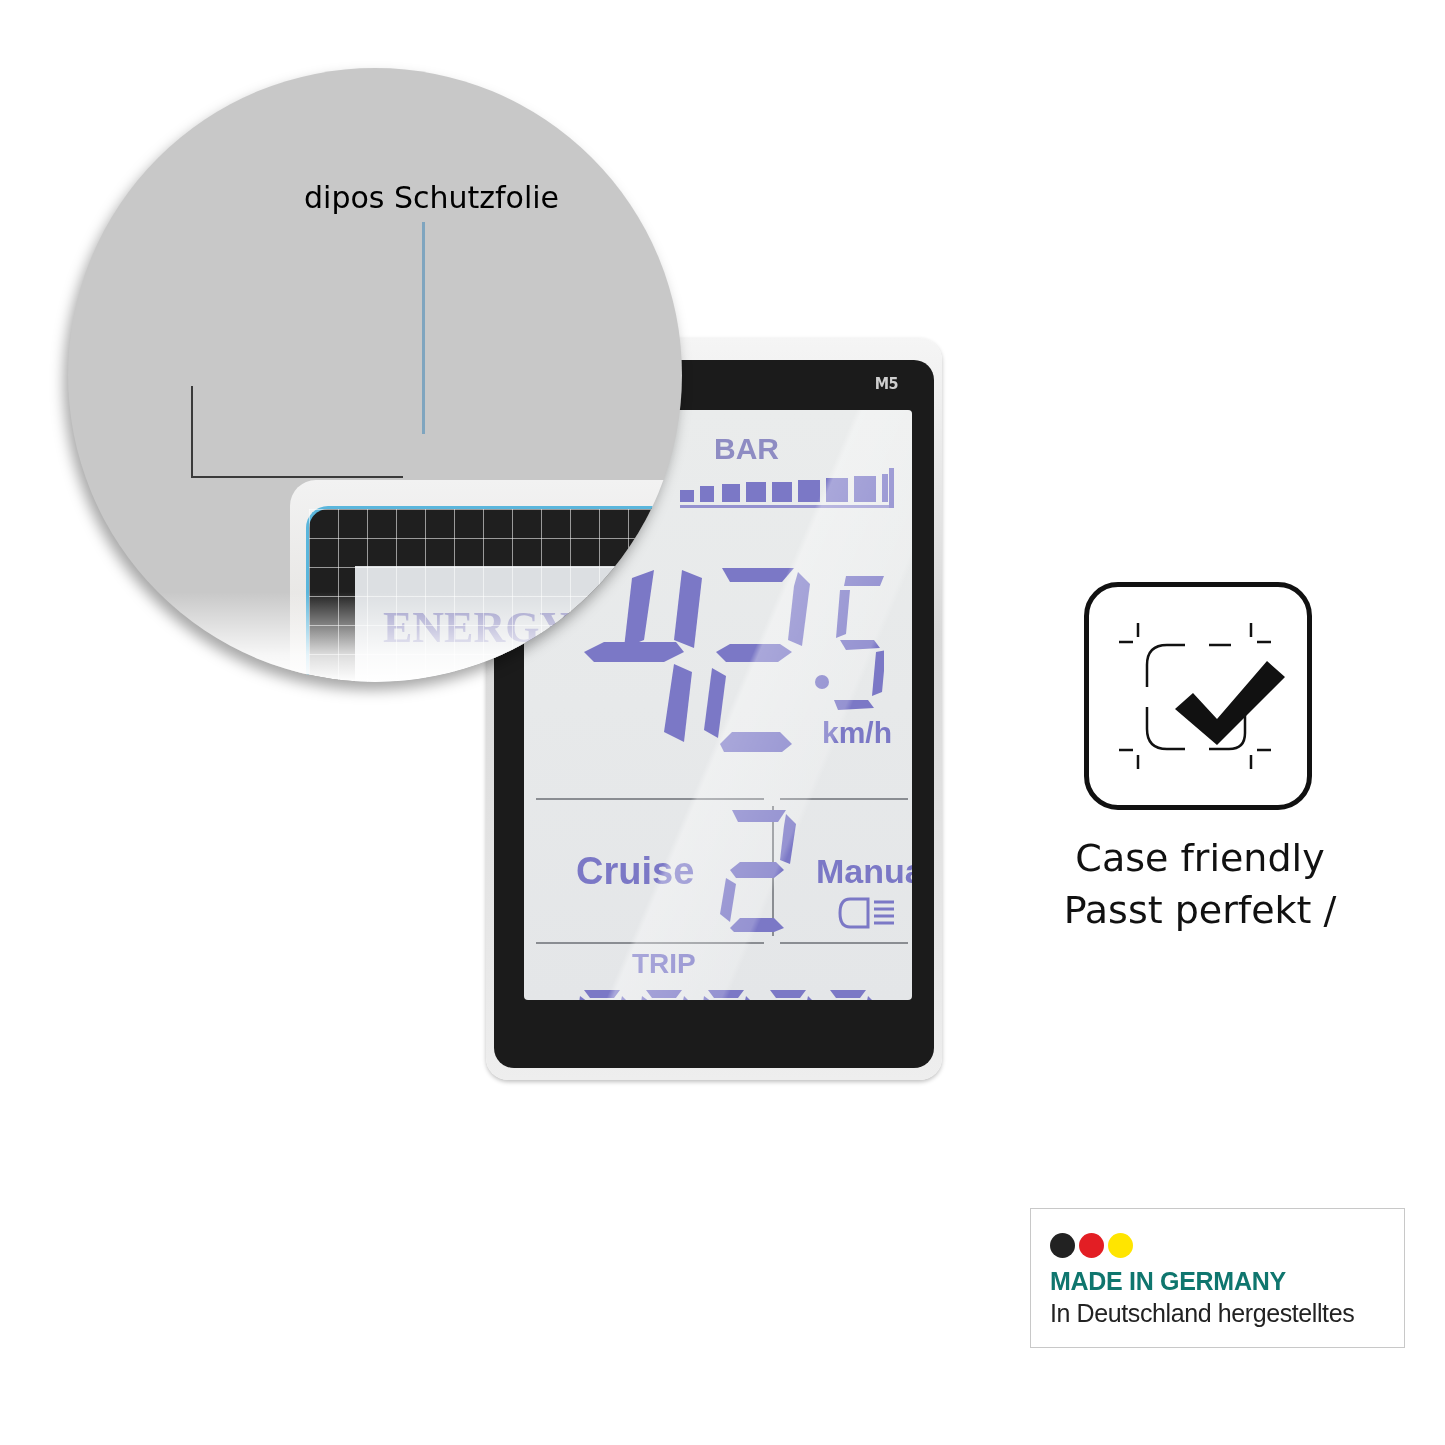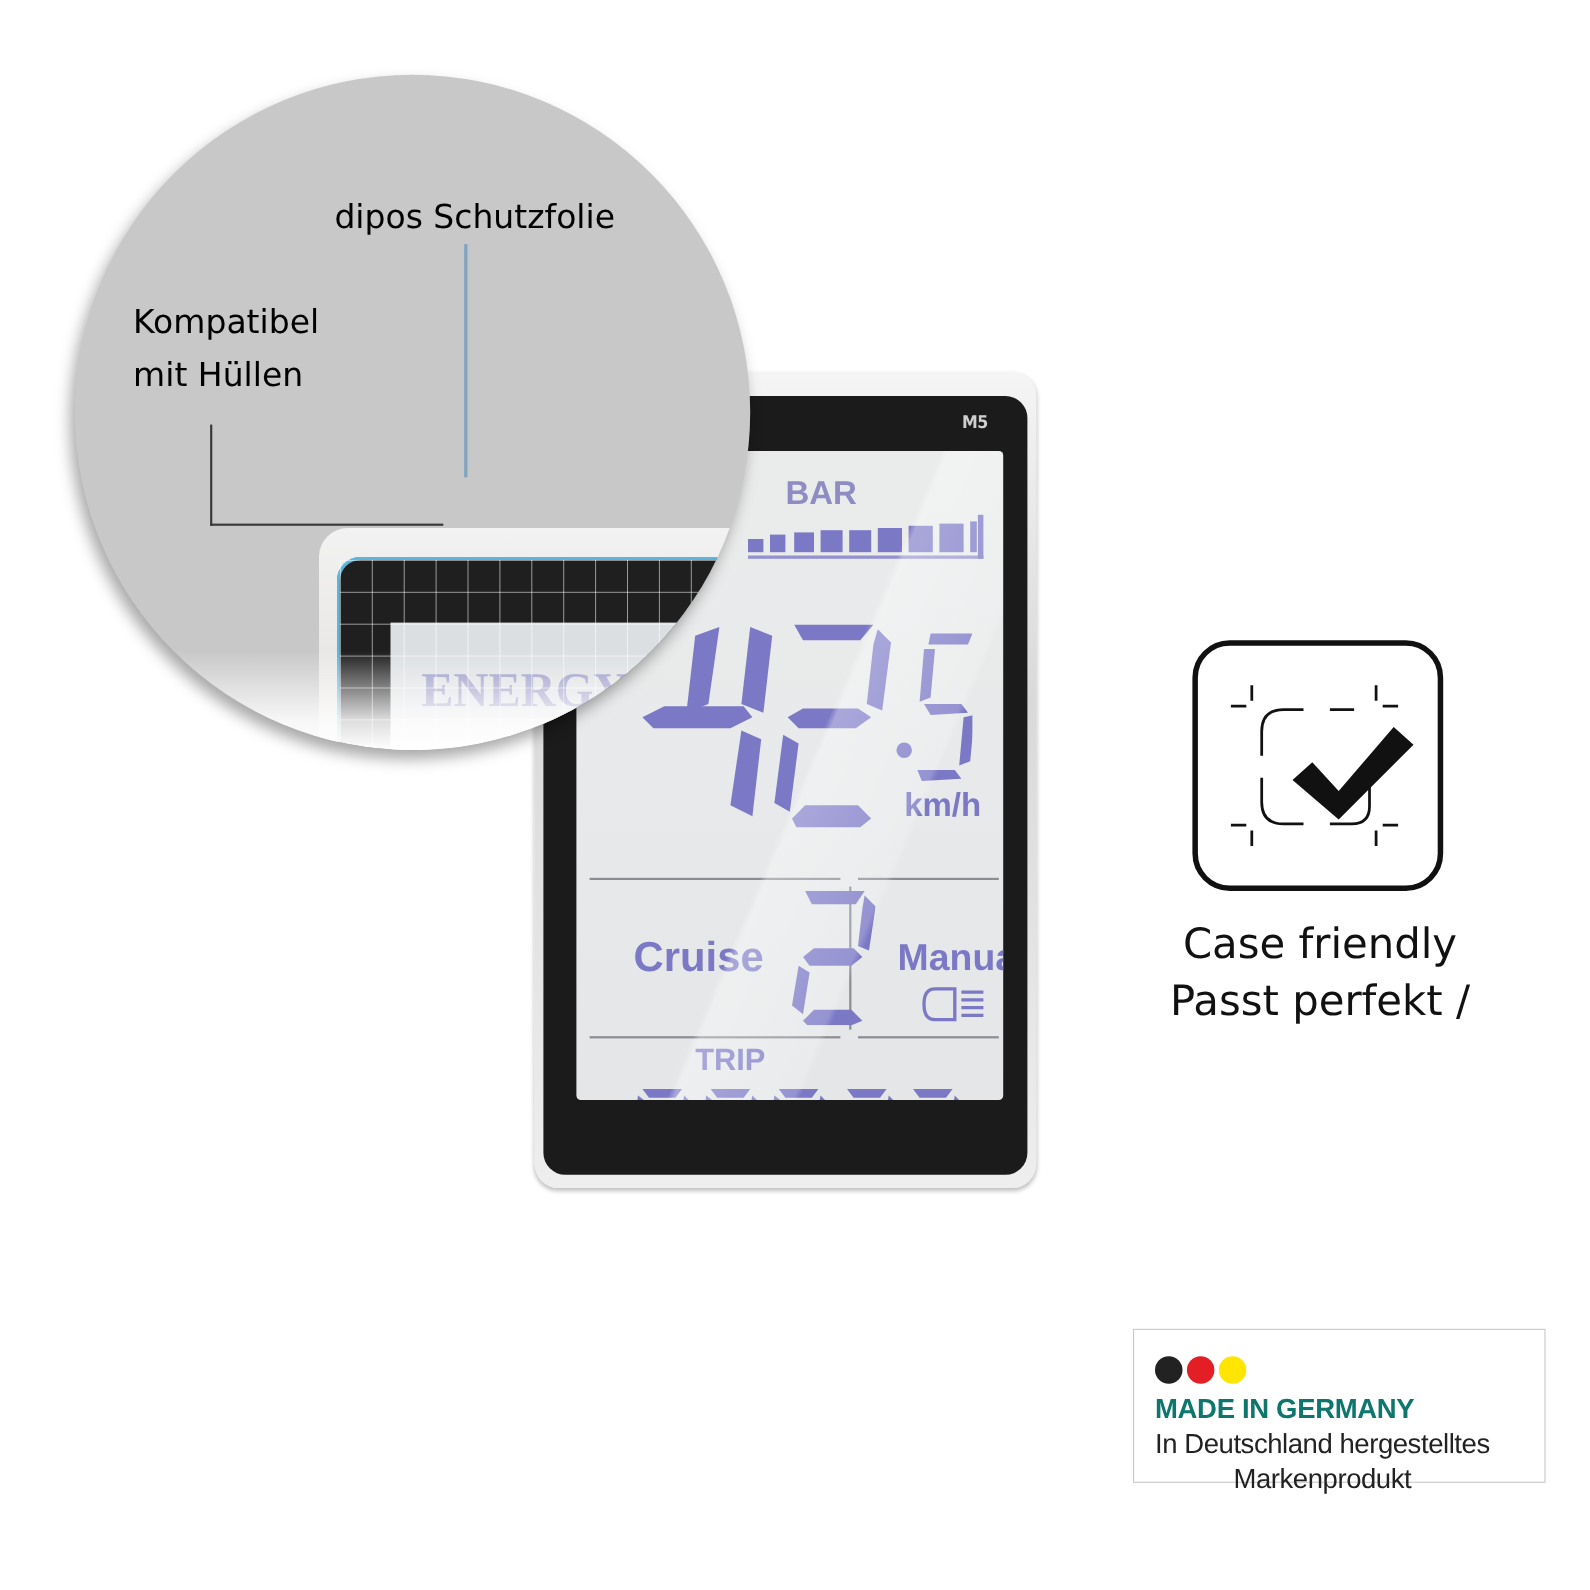--- a/index.html
+++ b/index.html
@@ -103,21 +103,21 @@
   }
 
   
   .mig {
     position: absolute; left: 1030px; top: 1208px; width: 375px; height: 140px;
     border: 1.5px solid #c8c8c8; background: #fff;
   }
   .mig-dots { position: absolute; left: 19px; top: 24px; display: flex; gap: 4px; }
   .mig-dot { width: 25px; height: 25px; border-radius: 50%; }
   .mig-title { position: absolute; left: 19px; top: 58px; font-family: "Liberation Sans", sans-serif; font-weight: bold; font-size: 25px; color: #0f766e; letter-spacing: -0.3px; }
-  .mig-sub { position: absolute; left: 19px; top: 88px; font-family: "Liberation Sans", sans-serif; font-size: 25px; line-height: 32px; color: #222; letter-spacing: -0.4px; text-align: center; }
+  .mig-sub { position: absolute; left: 19px; top: 88px; font-family: "Liberation Sans", sans-serif; font-size: 25px; line-height: 32px; color: #222; letter-spacing: -0.4px; }
 </style>
 </head>
 <body>
 
 <div class="device">
   <div class="bezel">
     <span class="model-label">M5</span>
     <div class="lcd">
       <span class="lcd-text bar-label">BAR</span>
       <div class="bar-graph">
@@ -235,24 +235,20 @@
       </svg>
 
       <div class="lcd-glare"></div>
     </div>
   </div>
 </div>
 
 <div class="magnifier">
   <span class="mag-label label-film">dipos Schutzfolie</span>
   <div class="leader-film"></div>
-  <div class="mag-label label-compat">
-    <div>Kompatibel</div>
-    <div>mit Hüllen</div>
-  </div>
   <div class="leader-compat-v"></div>
   <div class="leader-compat-h"></div>
 
   <div class="zoom-device">
     <div class="zoom-bezel">
       <div class="zoom-lcd">
         <span class="zoom-energy">ENERGY</span>
 
       </div>
       <div class="zoom-grid"></div>
@@ -291,15 +287,14 @@
 
 <div class="mig">
   <div class="mig-dots">
     <span class="mig-dot" style="background:#222222"></span>
     <span class="mig-dot" style="background:#e31e24"></span>
     <span class="mig-dot" style="background:#ffe500"></span>
   </div>
   <div class="mig-title">MADE IN GERMANY</div>
   <div class="mig-sub">
     <div>In Deutschland hergestelltes</div>
-    <div>Markenprodukt</div>
   </div>
 </div>
 
 </body></html>

